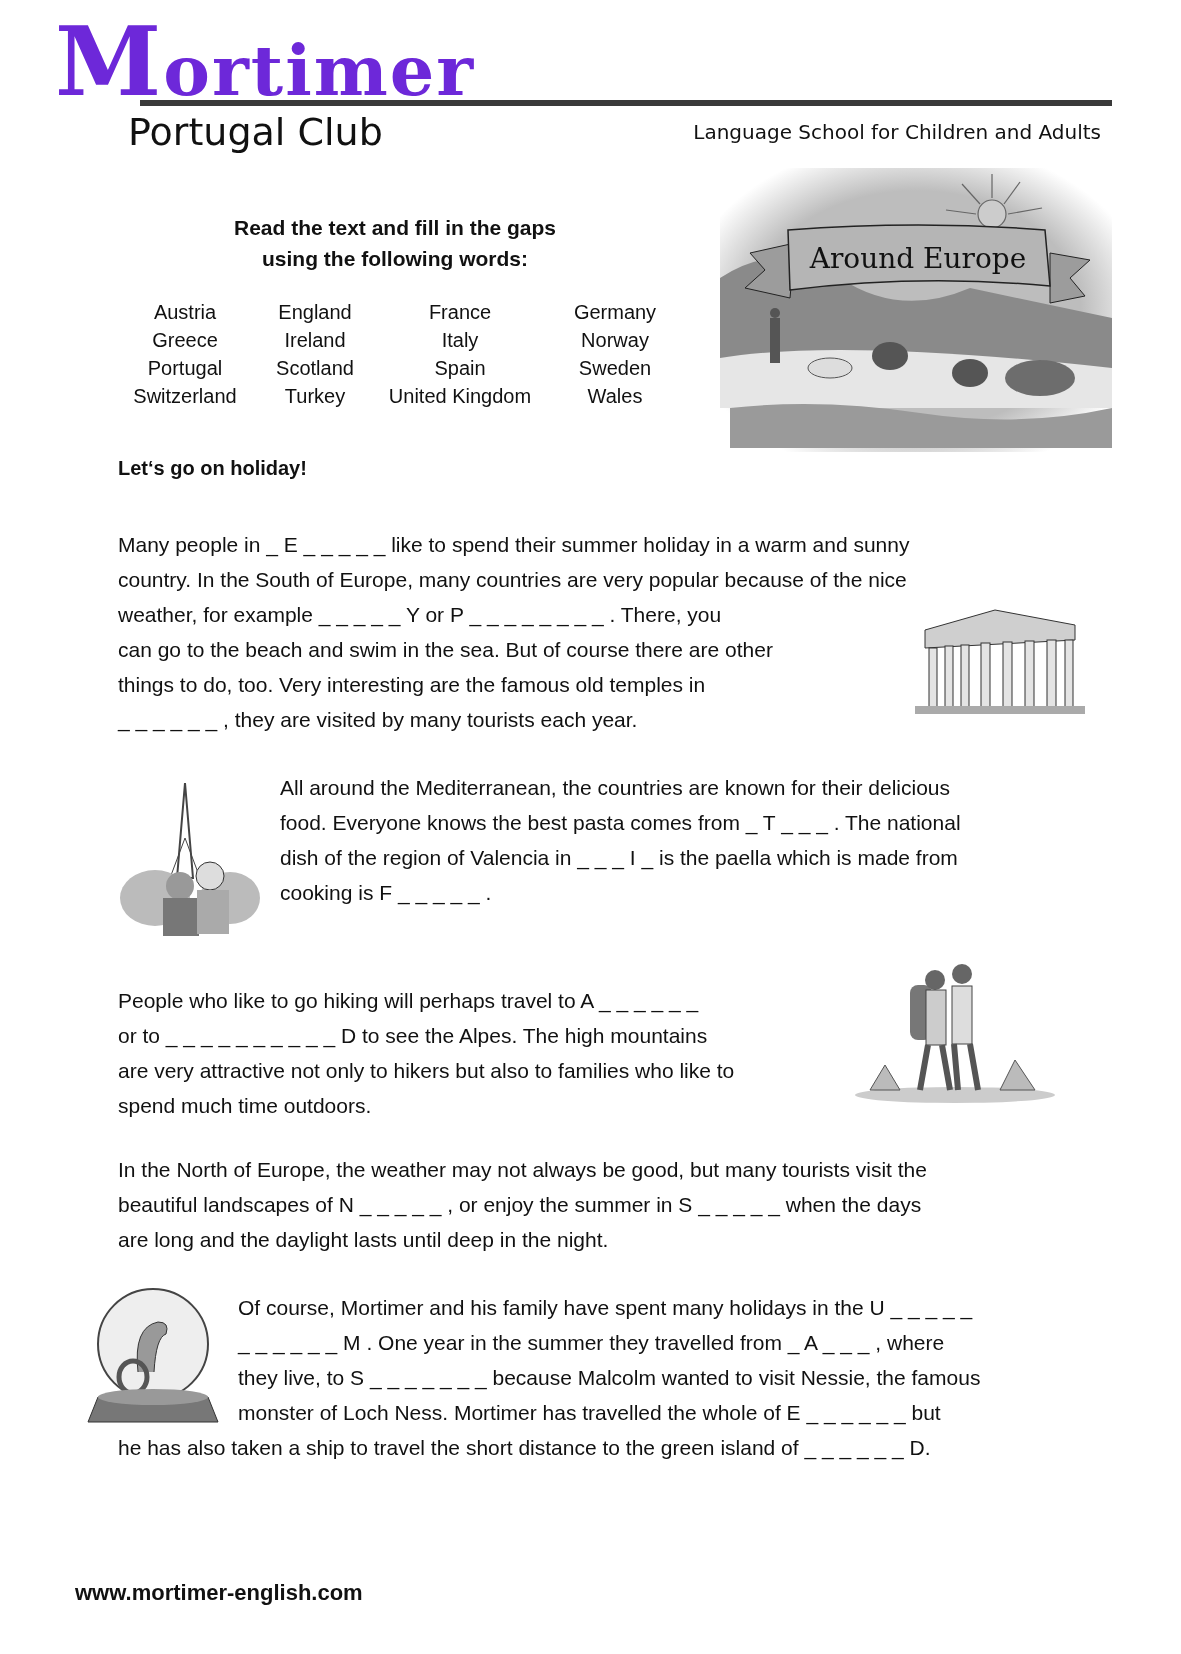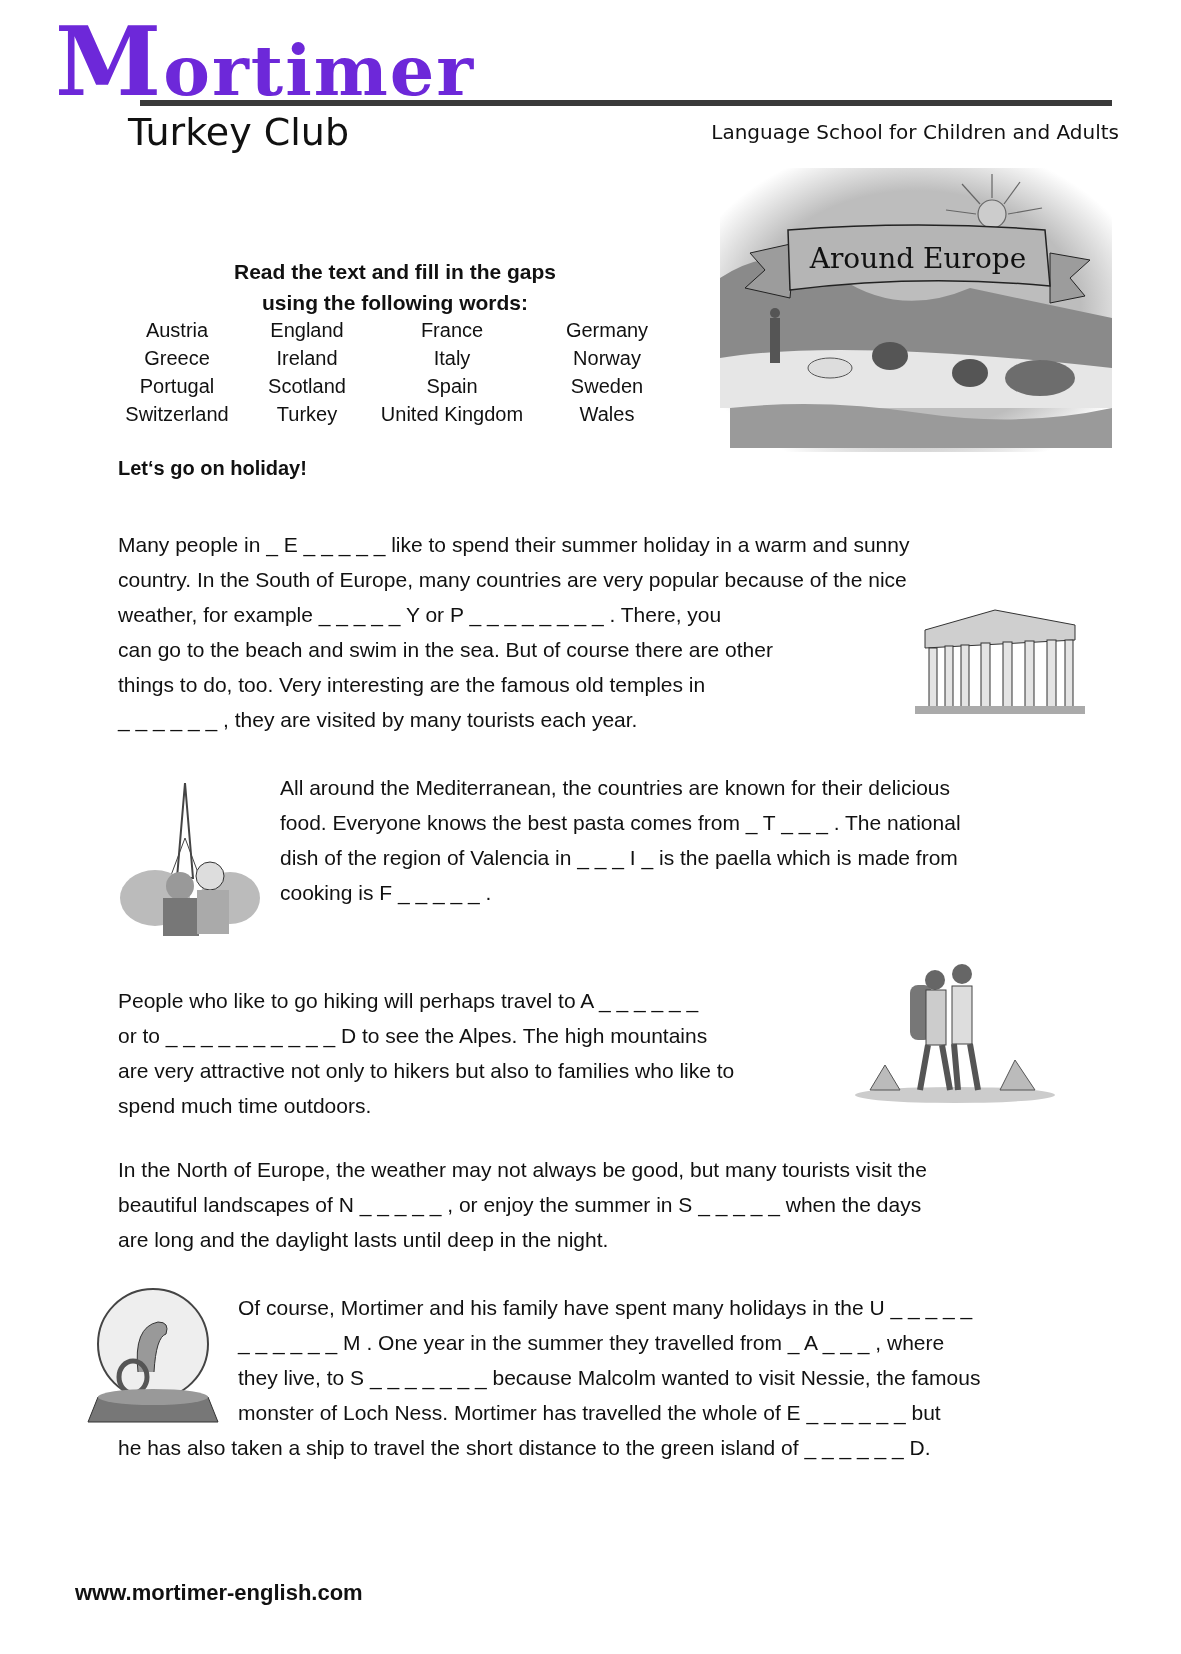--- a/index.html
+++ b/index.html
@@ -6,26 +6,26 @@
   body { width: 1181px; height: 1654px; position: relative; overflow: hidden; color: #111;
          font-family: "Liberation Sans", sans-serif; }
   .abs { position: absolute; }
 
   
   .logo-main { left: 55px; top: 14px; font-family: "DejaVu Serif", serif; font-weight: bold;
                font-size: 70px; letter-spacing: 2px; color: #6d28d9; line-height: 1; }
   .logo-main .big { font-size: 96px; }
   .logo-rule { left: 140px; top: 100px; width: 972px; height: 6px; background: #3a3a3a; }
   .logo-sub { left: 128px; top: 110px; font-family: "DejaVu Sans", sans-serif; font-size: 38px; color: #111; }
-  .tagline { right: 62px; top: 120px; font-family: "DejaVu Sans", sans-serif; font-size: 20px; color: #111; }
+  .tagline { right: 80px; top: 120px; font-family: "DejaVu Sans", sans-serif; font-size: 20px; color: #111; }
 
   
-  .instr { left: 120px; top: 212px; width: 550px; text-align: center; font-weight: bold; font-size: 21px; line-height: 31px; margin-top: 44px; }
-  .words { left: 112px; top: 298px; width: 580px; display: grid;
-           grid-template-columns: 130px 130px 160px 150px; row-gap: 0; font-size: 20px; line-height: 28px; text-align: center; margin-top: 18px; }
+  .instr { left: 120px; top: 212px; width: 550px; text-align: center; font-weight: bold; font-size: 21px; line-height: 31px; }
+  .words { left: 120px; top: 298px; width: 580px; display: grid;
+           grid-template-columns: 130px 130px 160px 150px; row-gap: 0; font-size: 20px; line-height: 28px; text-align: center; }
 
   
   .hero { left: 720px; top: 168px; width: 392px; height: 284px; }
 
   .title { left: 118px; top: 457px; font-weight: bold; font-size: 20px; }
 
   .para { font-size: 21px; line-height: 35px; color: #111; }
 
   .p1 { left: 118px; top: 527px; width: 960px; }
   .p2 { left: 280px; top: 770px; width: 820px; }
@@ -37,21 +37,21 @@
   .pic { position: absolute; }
   .footer { left: 75px; top: 1580px; font-weight: bold; font-size: 22px; }
 </style>
 </head>
 <body>
 
 <div class="abs logo-main">
   <span class="big">M</span><span>ortimer</span>
 </div>
 <div class="abs logo-rule"></div>
-<div class="abs logo-sub">Turkey Club</div>
+<div class="abs logo-sub">Portugal Club</div>
 <div class="abs tagline">Language School for Children and Adults</div>
 
 <div class="abs instr">
   <div>Read the text and fill in the gaps</div>
   <div>using the following words:</div>
 </div>
 <div class="abs words">
   <span>Austria</span>
   <span>England</span>
   <span>France</span>

